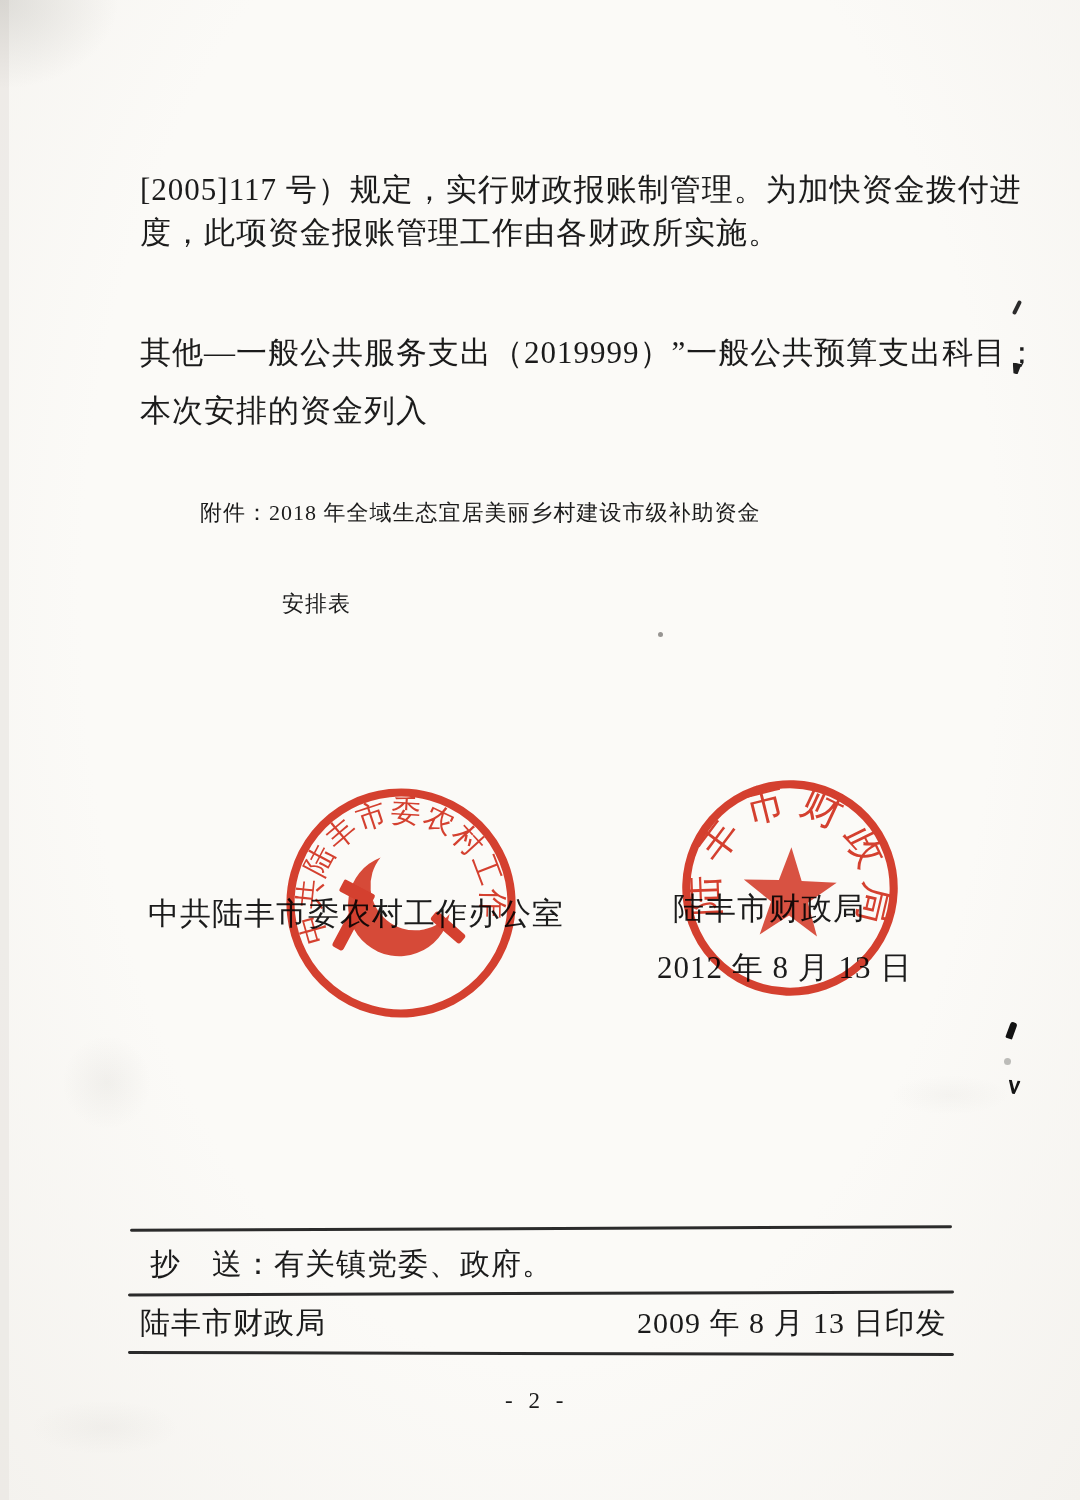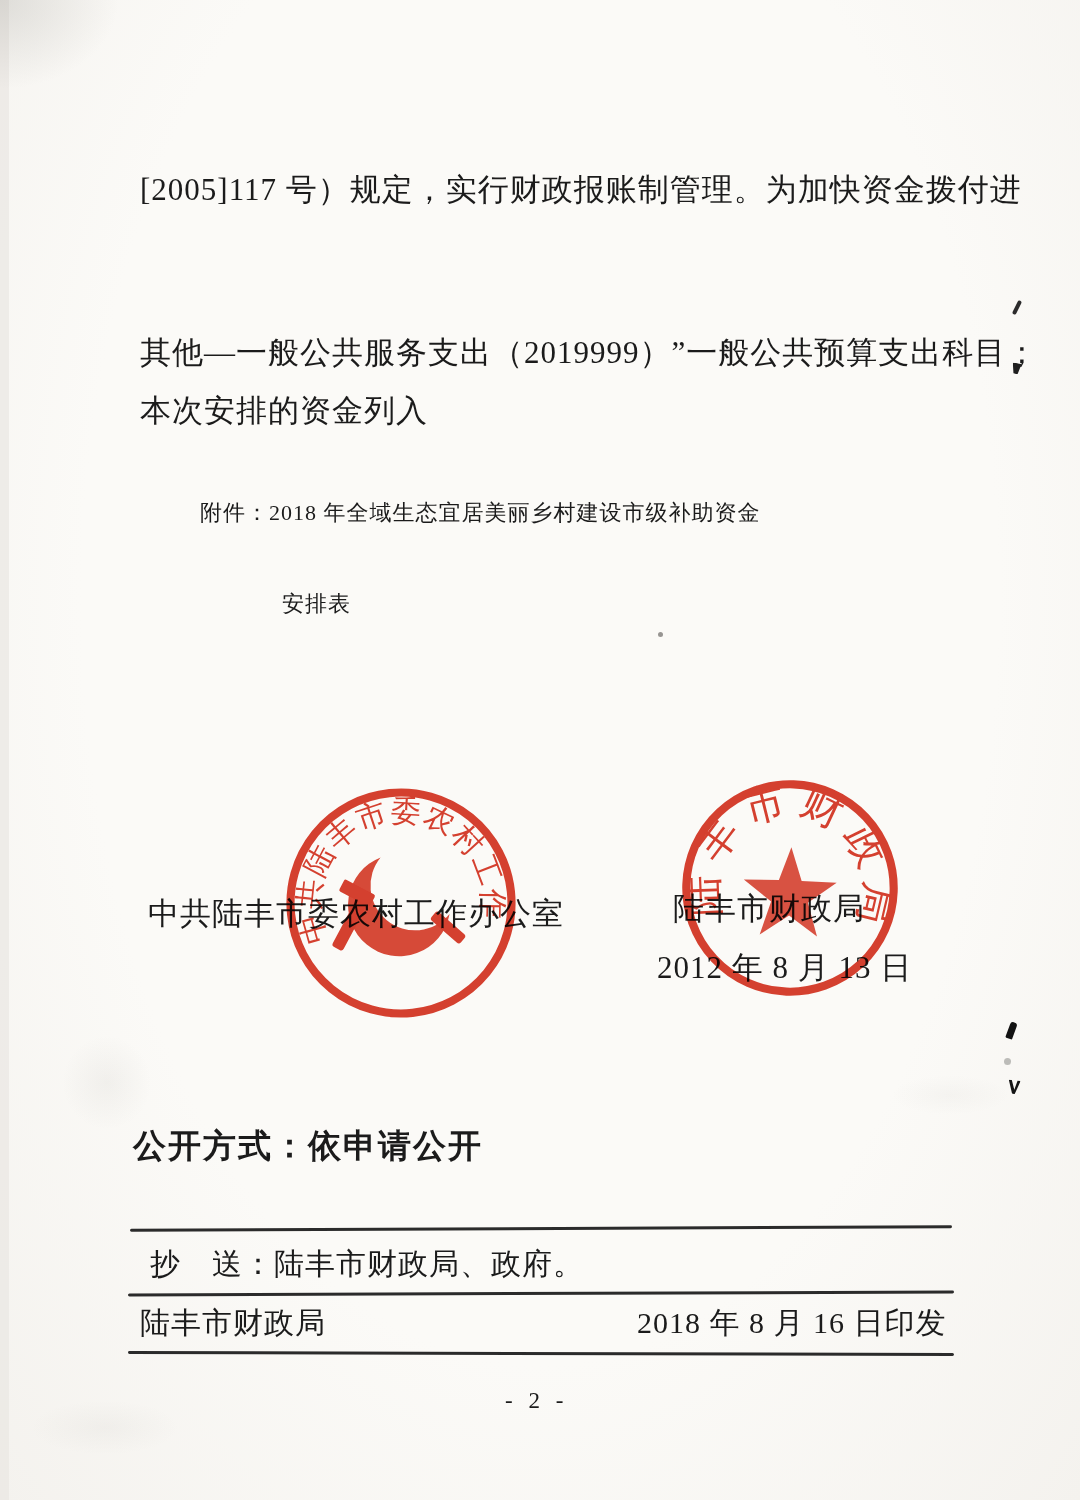--- a/index.html
+++ b/index.html
@@ -41,20 +41,21 @@
   svg text{font-family:"Liberation Serif", serif;}
 </style>
 </head>
 <body>
 
 <div class="page">
   <div class="edge-band"></div>
   <div class="corner-shade"></div>
 
   <div class="line body-text" style="left:140px;top:150px;margin-top:19px;">[2005]117 号）规定，实行财政报账制管理。为加快资金拨付进</div>
+  <div class="line body-text" style="left:140px;top:212px;">度，此项资金报账管理工作由各财政所实施。</div>
 
   <div class="line body-text" style="left:140px;top:332px;">其他—一般公共服务支出（2019999）”一般公共预算支出科目；</div>
   <div class="line body-text" style="left:140px;top:390px;">本次安排的资金列入</div>
 
   <div class="line attach-text" style="left:200px;top:498px;">附件：2018 年全域生态宜居美丽乡村建设市级补助资金</div>
   <div class="line attach-text" style="left:282px;top:553px;margin-top:36px;">安排表</div>
 
   <div class="line sig-text" style="left:148px;top:893px;">中共陆丰市委农村工作办公室</div>
   <div class="line sig-text" style="left:673px;top:888px;">陆丰市财政局</div>
   <div class="line sig-text" style="left:657px;top:947px;">2012 年 8 月 13 日</div>
@@ -79,27 +80,26 @@
     <defs>
       <path id="rightArc" d="M 57.6,156 A 72,72 0 1 1 182.4,156" fill="none"></path>
     </defs>
     <circle cx="120" cy="120" r="102" fill="none" stroke="#d5301e" stroke-width="8"></circle>
     <text font-size="40" fill="#d5301e" letter-spacing="9">
       <textPath href="#rightArc" startOffset="8">陆丰市财政局</textPath>
     </text>
     <polygon fill="#d5301e" opacity=".9" points="120,80 131.2,112.6 165.7,113.2 138.1,133.9 148.2,166.8 120,147 91.8,166.8 101.9,133.9 74.3,113.2 108.8,112.6"></polygon>
   </svg>
 
-  <div class="line bold-sans" style="left:133px;top:1124px;">公开方式：依申请公开</div>
 
   <div class="hr hr1"></div>
-  <div class="line footer-text" style="left:150px;top:1244px;">抄　送：陆丰市财政局、政府。</div>
+  <div class="line footer-text" style="left:150px;top:1244px;">抄　送：有关镇党委、政府。</div>
   <div class="hr hr2"></div>
   <div class="line footer-text" style="left:140px;top:1303px;">陆丰市财政局</div>
-  <div class="line footer-text" style="left:637px;top:1303px;">2018 年 8 月 16 日印发</div>
+  <div class="line footer-text" style="left:637px;top:1303px;">2009 年 8 月 13 日印发</div>
   <div class="hr hr3"></div>
 
   <div class="line pagenum" style="left:505px;top:1388px;">- 2 -</div>
 
   <div class="artifact a1"></div>
   <div class="artifact a2"></div>
   <div class="artifact a3"></div>
   <div class="artifact a4"></div>
   <div class="artifact a5"></div>
   <div class="artifact a6"></div>

